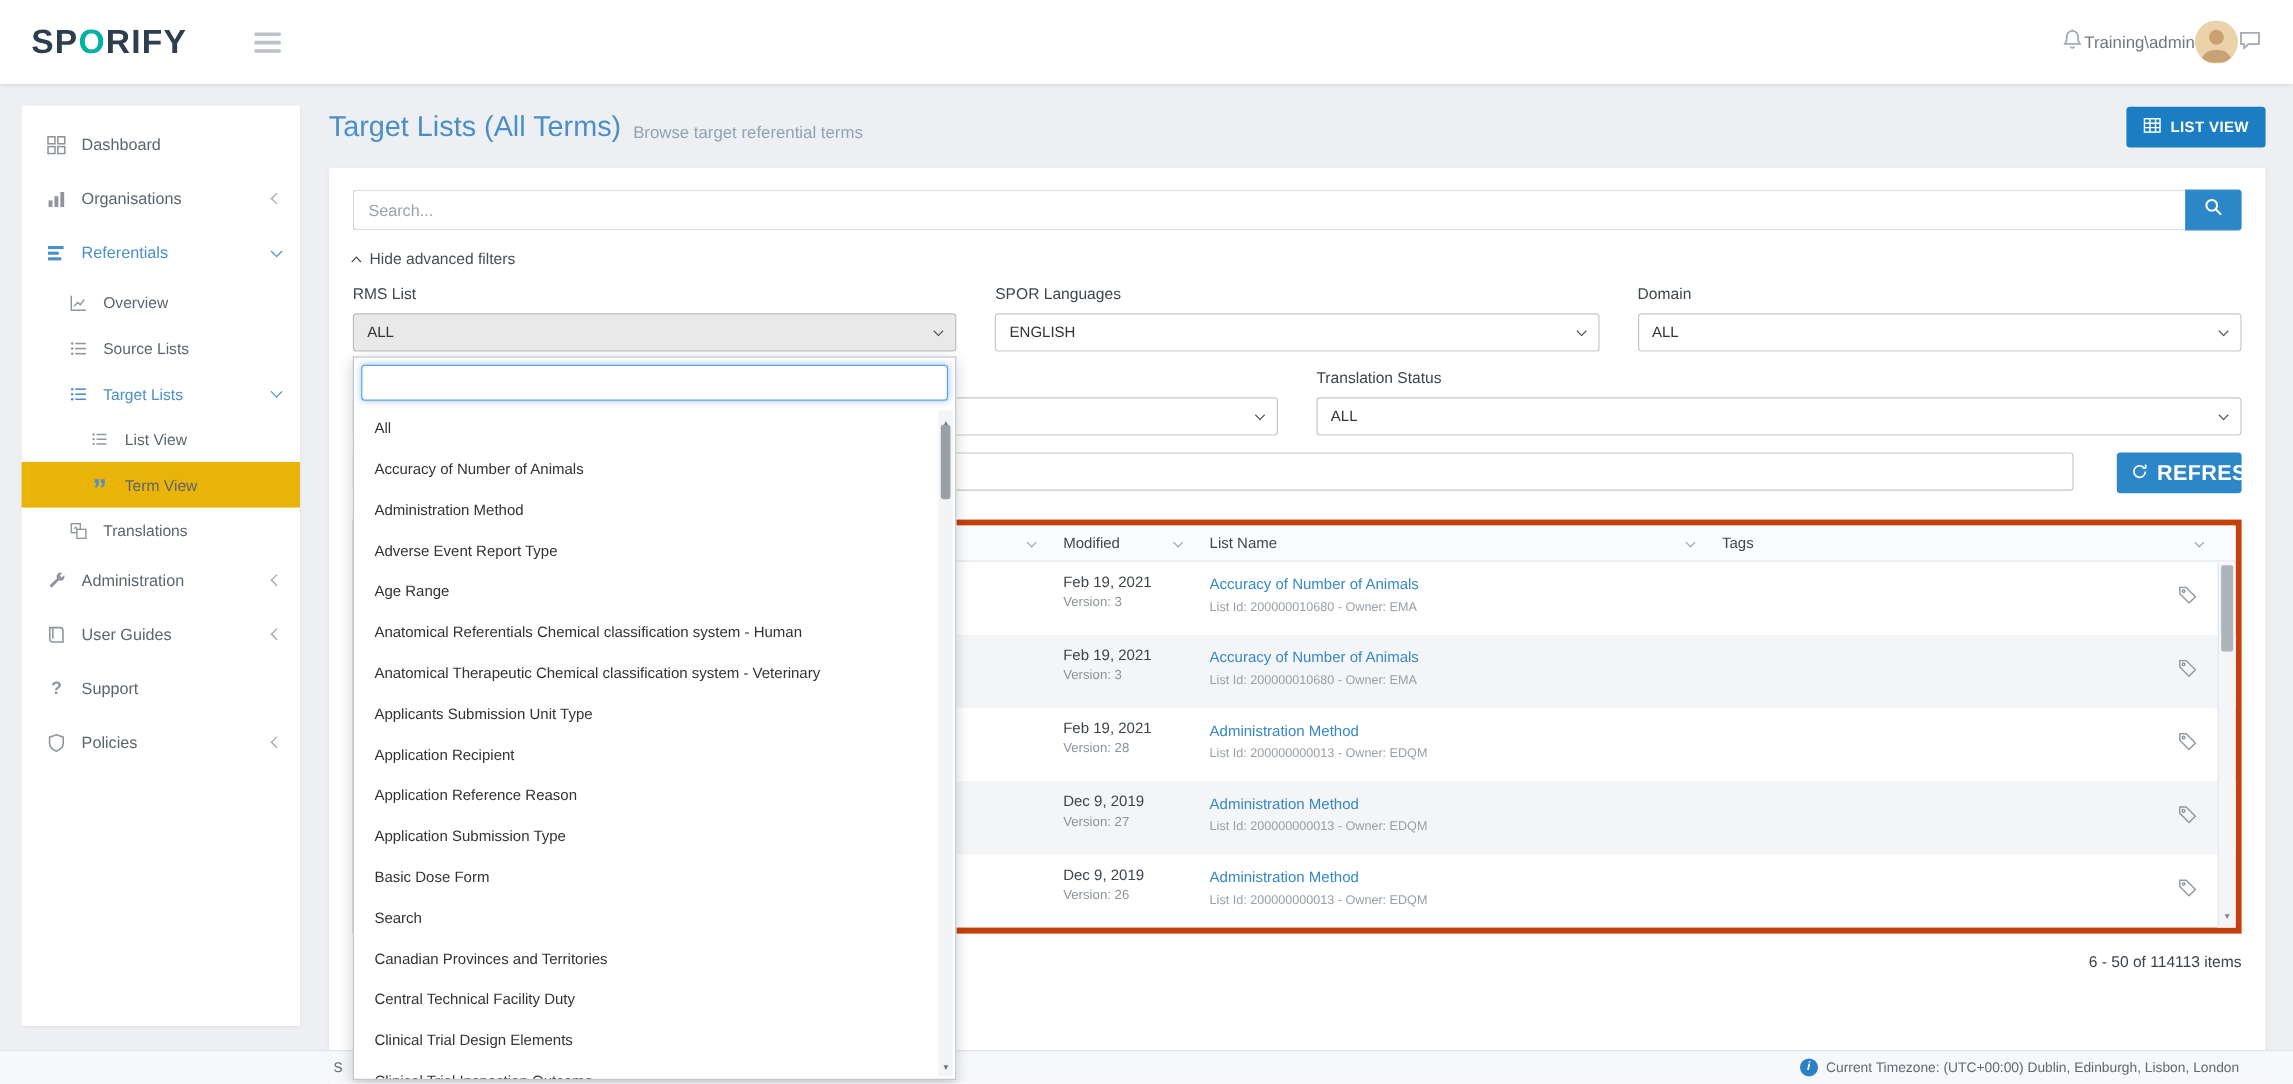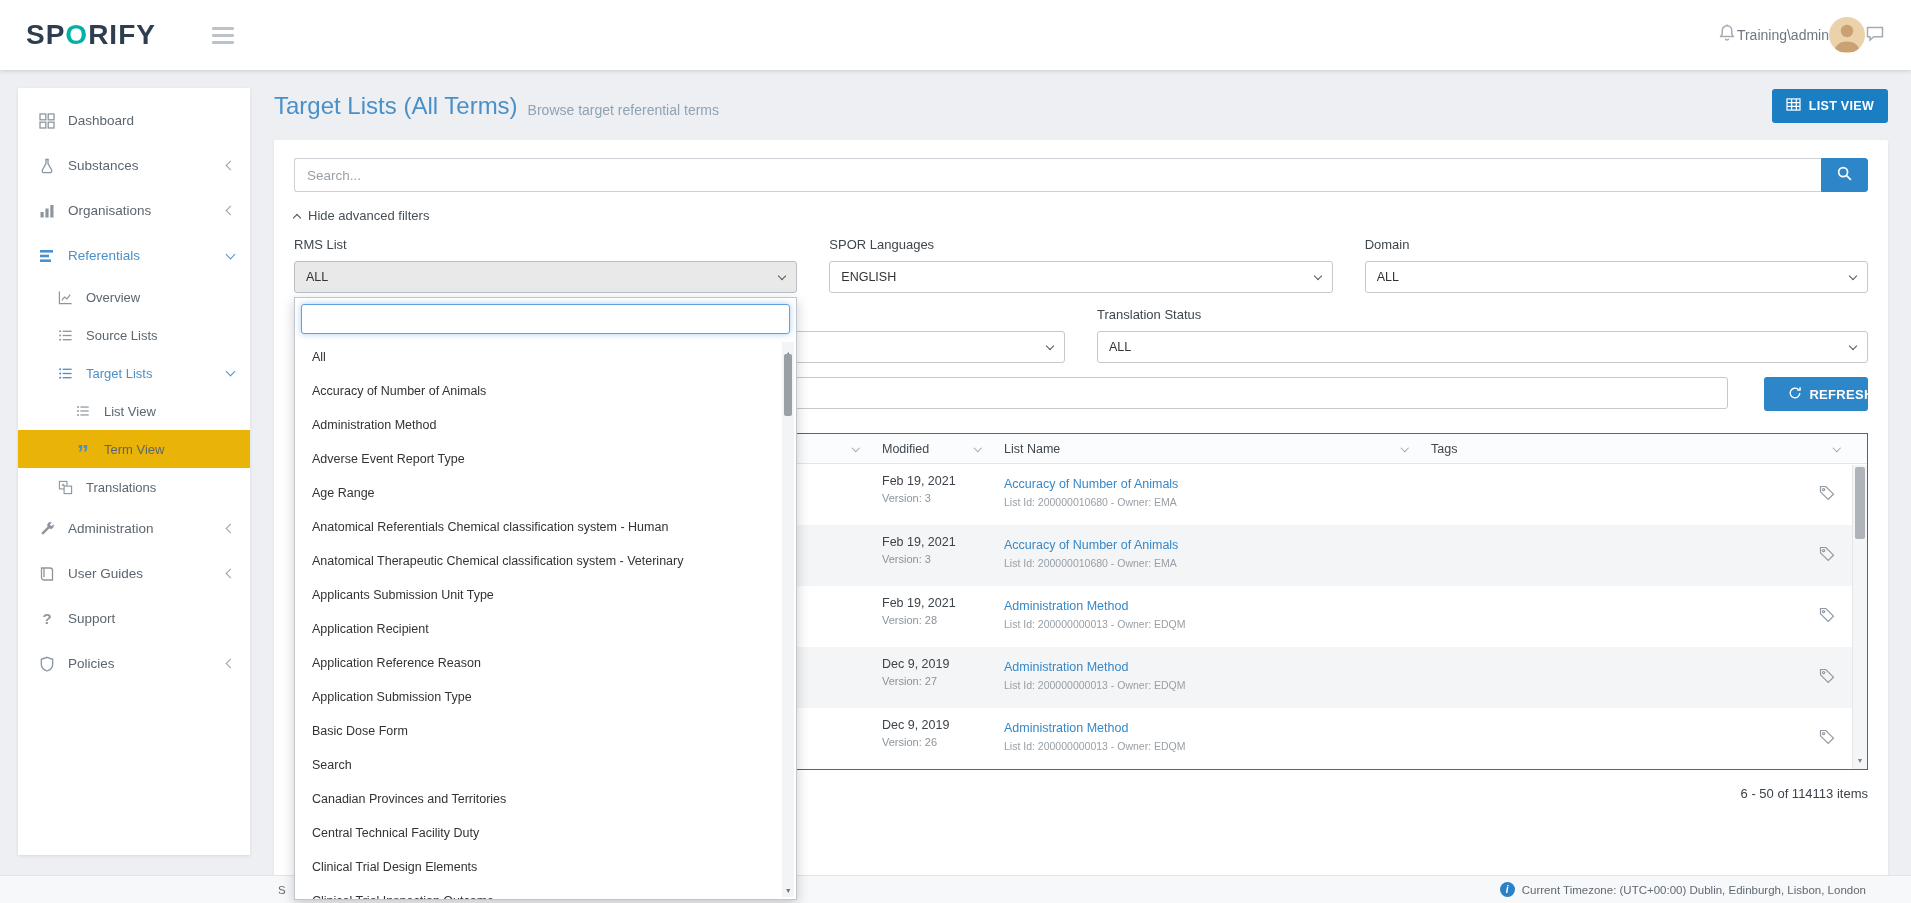--- a/index.html
+++ b/index.html
@@ -80,27 +80,27 @@
   .fselect {
     height:32px; border:1px solid #c3c9cf; border-radius:3px; background:#fff; display:flex;
     align-items:center; justify-content:space-between; padding:0 11px; font-size:12.5px; color:#333; cursor:pointer;
   }
   .fselect .chev { width:6px; height:6px; border-color:#555; margin-top:-2px; }
   .fselect.open { background:#e9e9e9; border-color:#b9bfc5; }
 
   .r3 { display:flex; margin-top:14px; }
   .tags-input { flex:1; height:32px; border:1px solid #c3c9cf; border-radius:3px; margin-right:36px; outline:none; padding:0 10px; font-family:inherit; font-size:13px; }
   .refresh-btn {
-    width:104px; height:34px; background:#2d86c7; color:#fff; border:none; border-radius:3px; font-size:13px;
+    width:104px; height:34px; background:#2d86c7; color:#fff; border:none; border-radius:3px; font-size:18px;
     font-weight:bold; display:flex; align-items:center; justify-content:center; gap:7px; cursor:pointer;
     font-family:inherit; letter-spacing:.3px;padding-left:36px;
   }
 
   
-  .table { margin-top:22px; border:1px solid #c2410c; position:relative; }
+  .table { margin-top:22px; border:5px solid #c2410c; position:relative; }
   .t-head, .t-row { display:grid; grid-template-columns:575px 122px 427px 1fr 16px; }
   .t-head { background:#fbfcfd; border-bottom:1px solid #e2e6ea; height:30px; }
   .th { display:flex; align-items:center; justify-content:space-between; padding:0 12px; font-size:12.5px; color:#3f474e; cursor:pointer; }
   .th .chev { width:5.5px; height:5.5px; border-color:#9aa1a8; margin-top:-2px; }
   .t-row { height:61px; cursor:pointer; }
   .t-row.alt { background:#f4f5f6; }
   .td { padding:10px 12px; }
   .td .l1 { font-size:12.5px; color:#3c434a; }
   .td .l2 { font-size:11px; color:#8a939b; margin-top:4px; }
   .td .link { font-size:12.5px; color:#3688c8; cursor:pointer; display:inline-block; }
@@ -178,29 +178,20 @@
   <div class="s-item lvl1">
     <span class="s-ic">
         <svg width="16" height="16" viewBox="0 0 16 16" fill="none" stroke="#8d969e" stroke-width="1.3">
           <rect x="1" y="1" width="5.8" height="5.8"></rect>
           <rect x="9.2" y="1" width="5.8" height="5.8"></rect>
           <rect x="1" y="9.2" width="5.8" height="5.8"></rect>
           <rect x="9.2" y="9.2" width="5.8" height="5.8"></rect>
         </svg>
       </span>
     <span class="lbl">Dashboard</span>
-  </div>
-  <div class="s-item lvl1">
-    <span class="s-ic">
-        <svg width="16" height="16" viewBox="0 0 16 16" fill="none" stroke="#8d969e" stroke-width="1.3">
-          <path d="M6.2 1.5h3.6M7 1.5v4L3.4 12a1.9 1.9 0 0 0 1.7 2.7h5.8a1.9 1.9 0 0 0 1.7-2.7L9 5.5v-4"></path>
-        </svg>
-      </span>
-    <span class="lbl">Substances</span>
-    <span class="chev left"></span>
   </div>
   <div class="s-item lvl1">
     <span class="s-ic">
         <svg width="16" height="16" viewBox="0 0 16 16" fill="#8d969e">
           <rect x="1.5" y="9" width="3.2" height="5.5"></rect>
           <rect x="6.4" y="5.5" width="3.2" height="9"></rect>
           <rect x="11.3" y="2" width="3.2" height="12.5"></rect>
         </svg>
       </span>
     <span class="lbl">Organisations</span>

